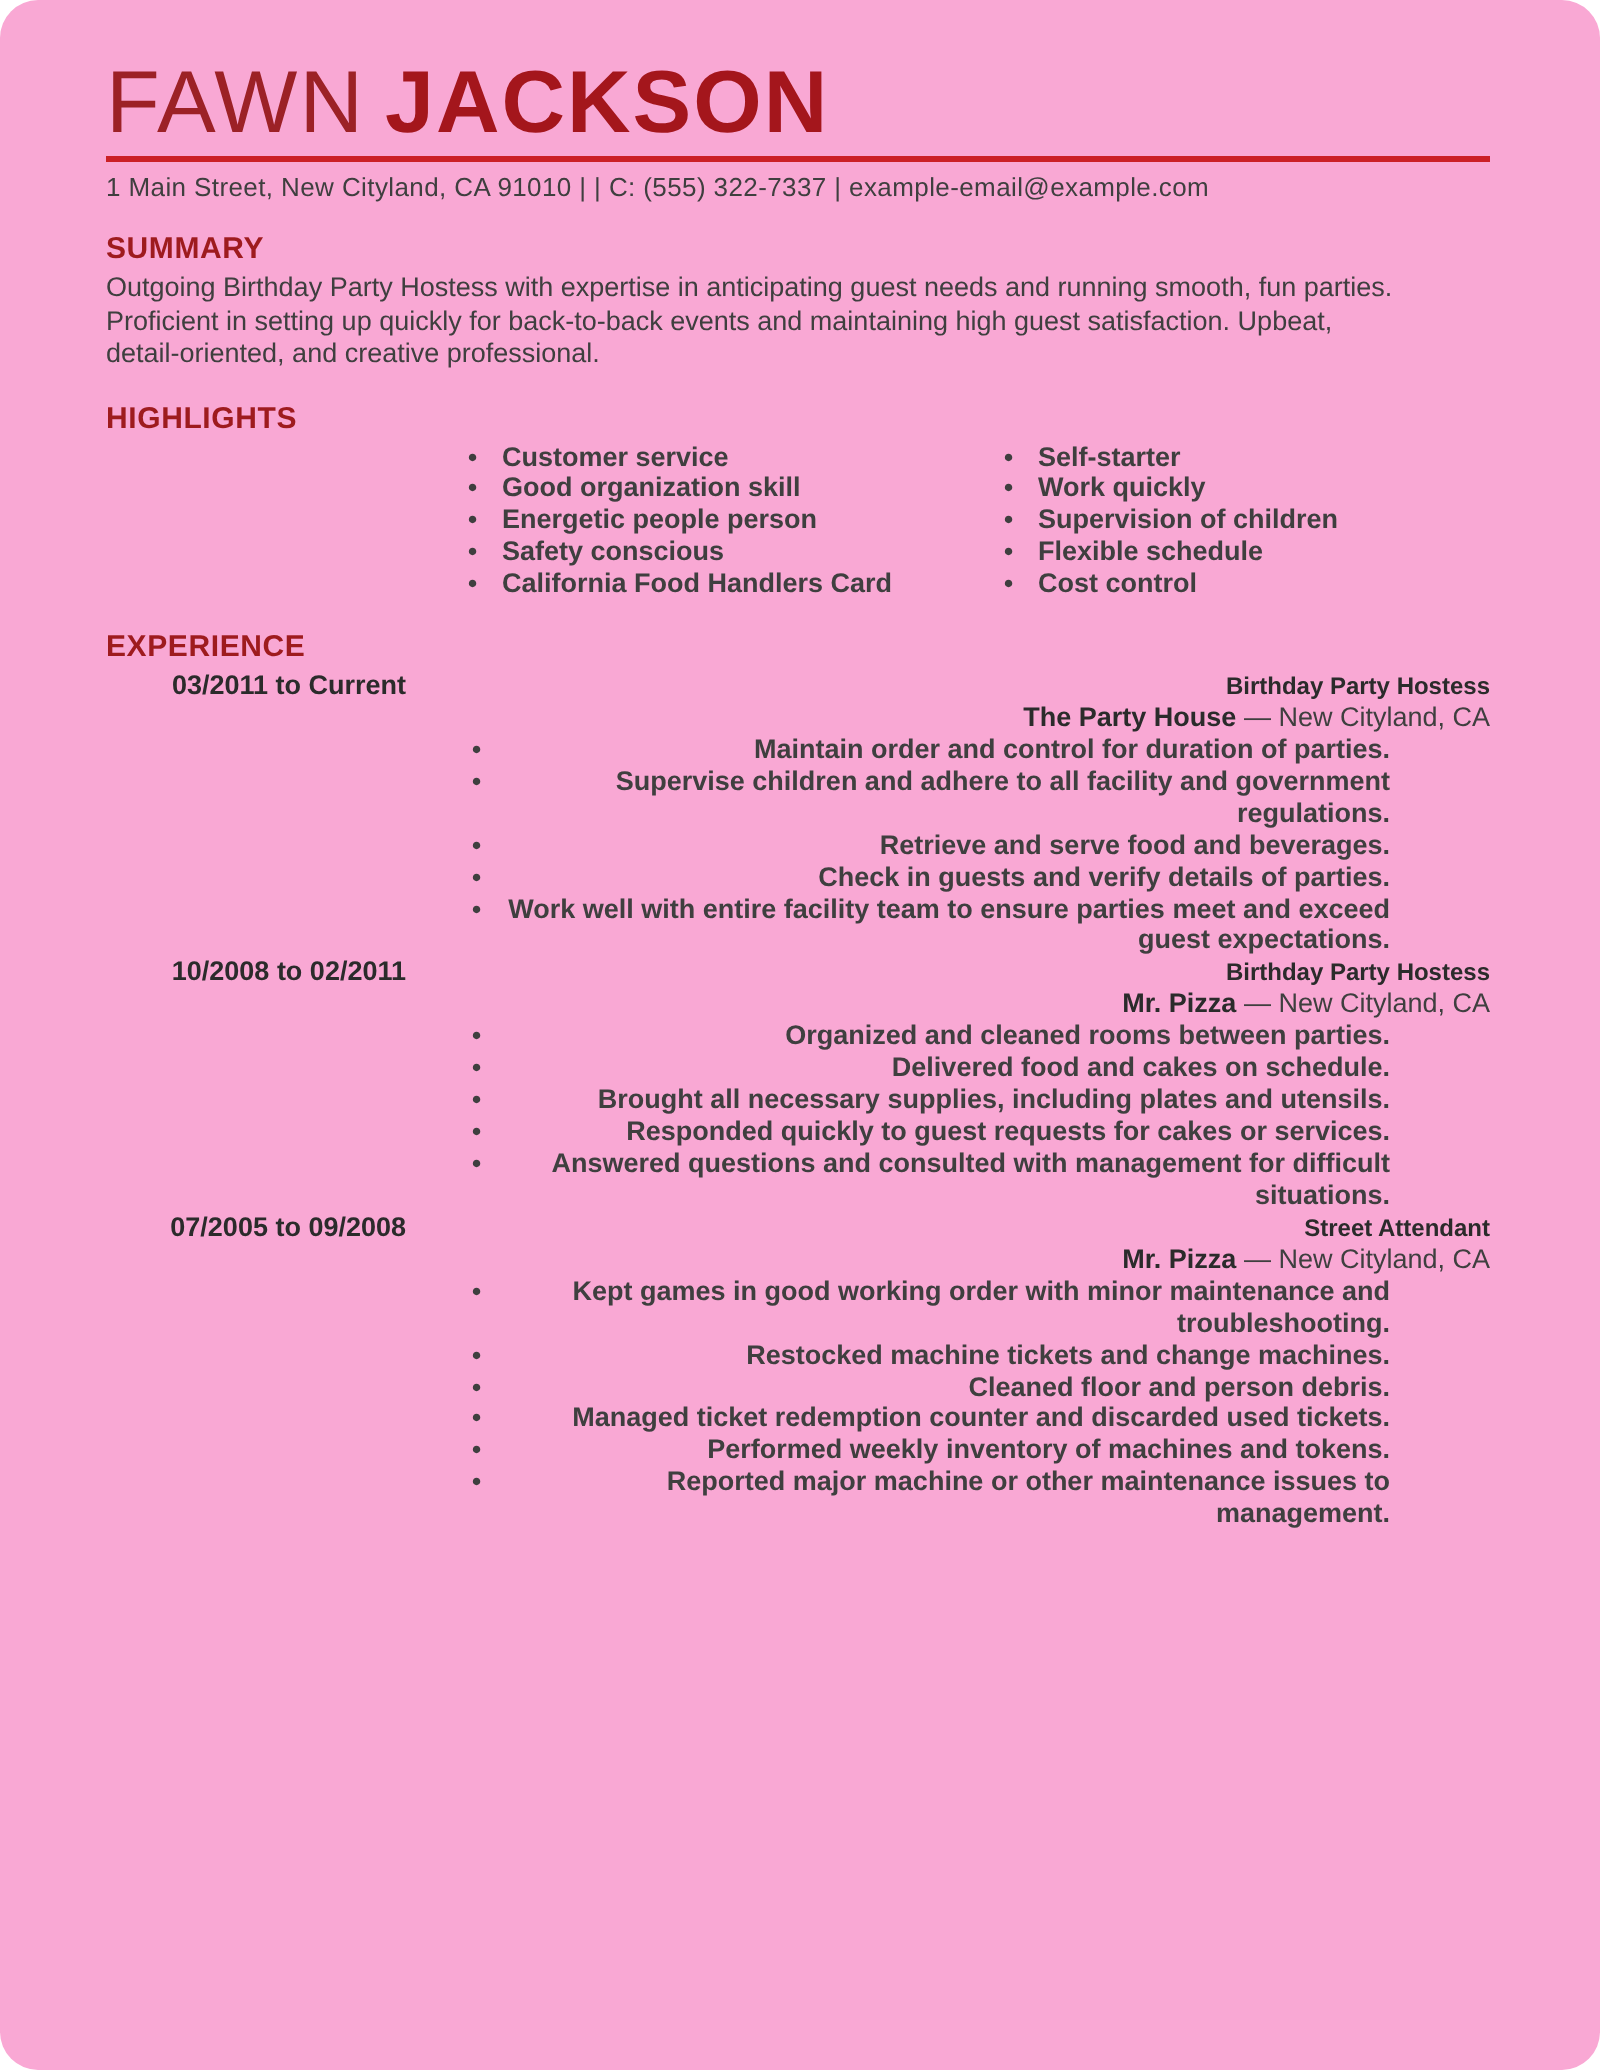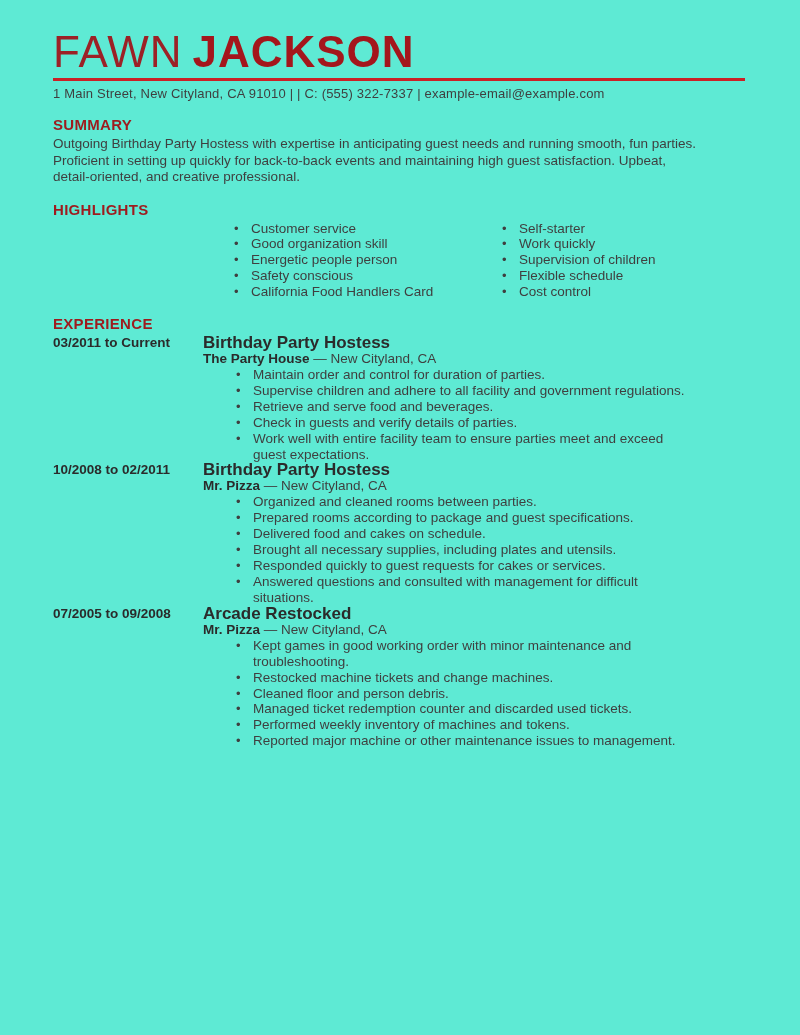--- a/index.html
+++ b/index.html
@@ -10,21 +10,21 @@
     --body-text: #3f3f3f;
     --dark-text: #2b2b2b;
   }
   * { margin: 0; padding: 0; box-sizing: border-box; }
   html, body { background: #ffffff; }
   body {
     width: 800px; height: 1035px; overflow: hidden;
     font-family: "Liberation Sans", "DejaVu Sans", sans-serif;
     color: var(--body-text);
   }
-  .page { width: 800px; height: 1035px; padding: 28px 55px 0 53px; background: #5eead4; }
+  .page { width: 800px; height: 1035px; padding: 28px 55px 0 53px; background: #f9a8d4; border-radius: 19px; }
 
   
   .name { font-size: 44px; line-height: 48px; letter-spacing: 1px; white-space: nowrap; }
   .name .first { color: var(--name-first); font-weight: 400; margin-right: 10px; }
   .name .last  { color: var(--name-last);  font-weight: 700; }
   .rule { height: 3px; background: var(--rule-red); margin-top: 2px; width: 692px; }
   .contact { margin-top: 5px; font-size: 13px; color: var(--body-text); letter-spacing: 0.2px; }
 
   
   h2.sec {
@@ -33,41 +33,41 @@
     margin-top: 15px; margin-bottom: 3px;
   }
 
   
   .summary-text { font-size: 13.5px; line-height: 16.5px; width: 645px; color: var(--body-text); }
 
   
   ul.blist { list-style: none; }
   ul.blist li {
     position: relative; padding-left: 20px;
-    font-size: 13.5px; line-height: 15.9px; color: var(--body-text);
+    font-size: 13.5px; line-height: 15.9px; color: var(--body-text); font-weight: bold;
   }
   ul.blist li::before {
     content: "\2022";
     position: absolute; left: 3px; top: 0;
     color: var(--body-text); font-size: 13px;
   }
 
   
   .highlights-cols { display: flex; margin-left: 178px; margin-top: 1px; }
   .highlights-cols ul.col1 { width: 268px; }
 
   
-  .job { display: flex; }
+  .job { display: flex; text-align: right; }
   .job + .job { }
   .job-dates {
     width: 150px; flex: 0 0 150px;
     font-size: 13.5px; font-weight: 700; color: var(--dark-text); line-height: 16px;
   }
   .job-body { flex: 1; }
-  .job-title { font-size: 17px; font-weight: 700; color: var(--dark-text); line-height: 16px; }
+  .job-title { font-size: 12px; font-weight: 700; color: var(--dark-text); line-height: 16px; }
   .employer-line { font-size: 13.5px; line-height: 16px; }
   .employer { font-weight: 700; color: var(--dark-text); }
   .location { color: var(--body-text); }
   .job ul.blist { margin-left: 30px; width: 462px; }
 </style>
 </head>
 <body>
 
 <div class="page">
 
@@ -128,33 +128,32 @@
     <div class="job">
       <div class="job-dates">10/2008 to 02/2011</div>
       <div class="job-body">
         <div class="job-title">Birthday Party Hostess</div>
         <div class="employer-line">
           <span class="employer">Mr. Pizza</span>
           <span class="location">— New Cityland, CA</span>
         </div>
         <ul class="blist">
             <li>Organized and cleaned rooms between parties.</li>
-            <li>Prepared rooms according to package and guest specifications.</li>
             <li>Delivered food and cakes on schedule.</li>
             <li>Brought all necessary supplies, including plates and utensils.</li>
             <li>Responded quickly to guest requests for cakes or services.</li>
             <li>Answered questions and consulted with management for difficult situations.</li>
           </ul>
       </div>
     </div>
 
     <div class="job">
       <div class="job-dates">07/2005 to 09/2008</div>
       <div class="job-body">
-        <div class="job-title">Arcade Restocked</div>
+        <div class="job-title">Street Attendant</div>
         <div class="employer-line">
           <span class="employer">Mr. Pizza</span>
           <span class="location">— New Cityland, CA</span>
         </div>
         <ul class="blist">
             <li>Kept games in good working order with minor maintenance and troubleshooting.</li>
             <li>Restocked machine tickets and change machines.</li>
             <li>Cleaned floor and person debris.</li>
             <li>Managed ticket redemption counter and discarded used tickets.</li>
             <li>Performed weekly inventory of machines and tokens.</li>

